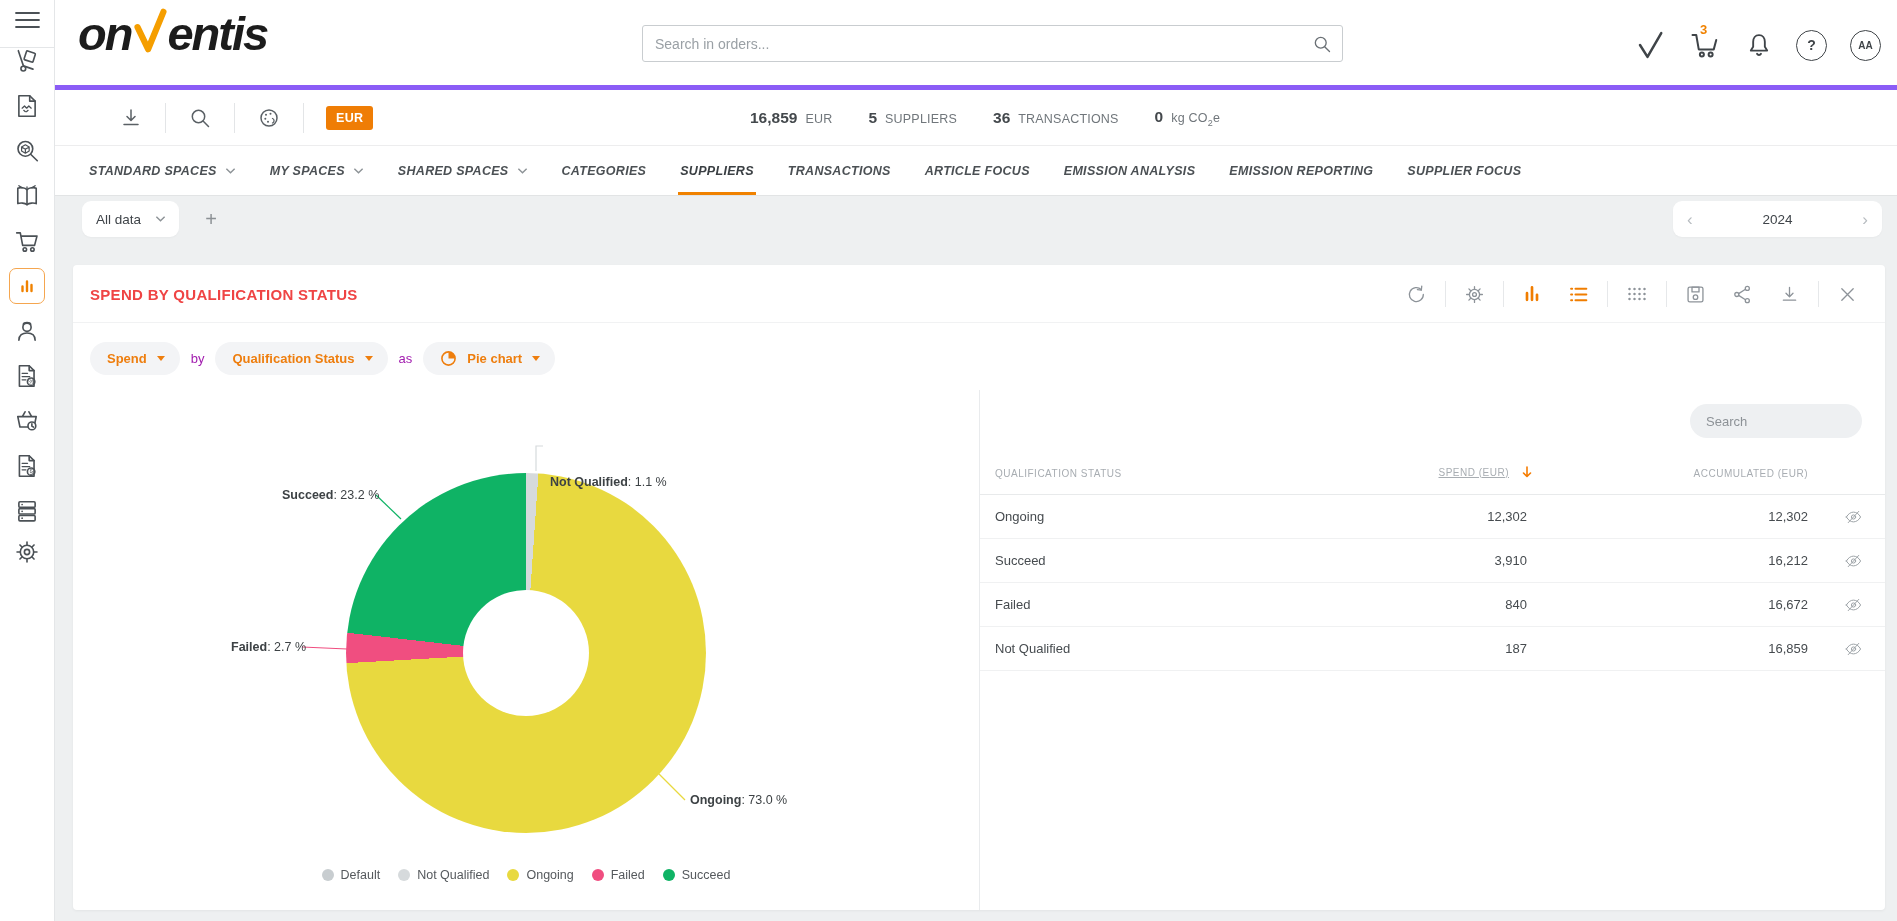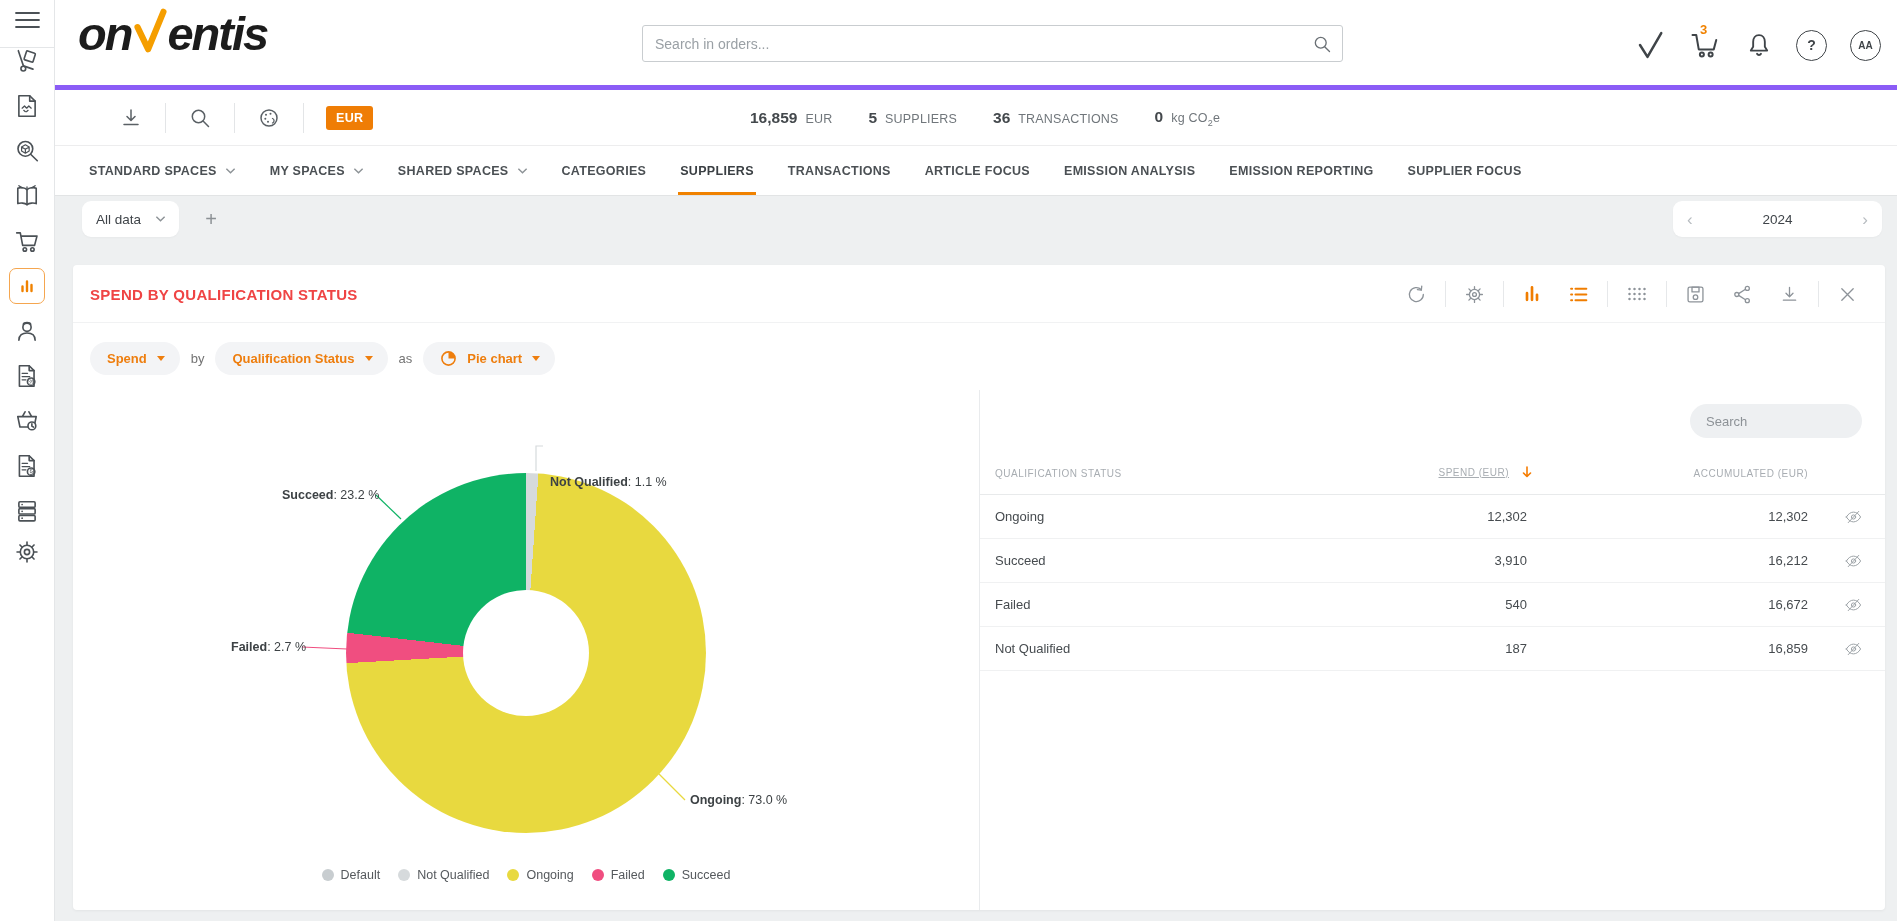--- a/index.html
+++ b/index.html
@@ -38,21 +38,21 @@
   .tool-sep { width:1px; height:30px; background:#e3e5e7; }
   .eur-badge { margin-left:22px; background:#ef7d05; color:#fff; font-weight:700; font-size:12.5px; padding:5px 10px; border-radius:3px; cursor:pointer; letter-spacing:.3px; }
   .stats { position:absolute; left:695px; top:0; height:56px; display:flex; align-items:center; gap:36px; }
   .stat { display:flex; align-items:baseline; gap:8px; }
   .stat .val { font-size:15.5px; font-weight:700; color:#43484c; }
   .stat .unit { font-size:12.5px; color:#70767b; letter-spacing:.2px; }
   .stat .unit sub { font-size:9px; }
 
   
   .tabbar { position:absolute; left:55px; top:146px; width:1842px; height:50px; background:#fff; border-bottom:1px solid #e2e4e5; display:flex; align-items:stretch; padding-left:17px; }
-  .tab { position:relative; display:flex; align-items:center; gap:8px; padding:0 17px; cursor:pointer; font-size:12.5px; font-weight:600; letter-spacing:.3px; color:#4b5054; text-transform:uppercase; white-space:nowrap; }
+  .tab { position:relative; display:flex; align-items:center; gap:8px; padding:0 17px; cursor:pointer; font-size:12.5px; font-weight:600; letter-spacing:.3px; color:#4b5054; text-transform:uppercase; white-space:nowrap;font-style:italic; }
   .tab .chev { stroke:#8c9296; }
   .tab.active { color:#3a3f43; }
   .tab.active .underline { position:absolute; left:15px; right:15px; bottom:0; height:3px; background:#f08200; }
 
   
   .content { position:absolute; left:55px; top:196px; width:1842px; height:725px; background:#eef0f1; }
   .scope-chip { position:absolute; left:27px; top:5px; height:36px; min-width:97px; background:#fff; border-radius:9px; display:flex; align-items:center; gap:14px; padding:0 12px 0 14px; font-size:13.5px; color:#3f4449; cursor:pointer; box-shadow:0 1px 2px rgba(0,0,0,.03); }
   .add-tab { position:absolute; left:140px; top:5px; height:36px; width:32px; display:flex; align-items:center; justify-content:center; color:#8b9094; font-size:20px; font-weight:300; cursor:pointer; }
   .year-box { position:absolute; right:15px; top:5px; width:209px; height:36px; background:#fff; border-radius:9px; display:flex; align-items:center; justify-content:space-between; padding:0 14px; box-shadow:0 1px 2px rgba(0,0,0,.03); }
   .year-box .arrow { color:#b7bcc0; font-size:17px; cursor:pointer; line-height:1; }
@@ -64,21 +64,21 @@
   .card-title { position:absolute; left:17px; top:21px; font-size:15px; font-weight:700; letter-spacing:.3px; color:#ef4444; }
   .ctools { position:absolute; right:14px; top:0; height:58px; display:flex; align-items:center; }
   .ctool { padding:0 13px; cursor:pointer; }
   .ctool svg { stroke:#8d9399; stroke-width:1.5; fill:none; stroke-linecap:round; stroke-linejoin:round; }
   .ctool.orange svg { stroke:#f07d00; }
   .ctool-sep { width:1px; height:26px; background:#e6e8ea; margin:0 5px; }
 
   .pills { position:absolute; top:76px; left:17px; height:34px; display:flex; align-items:center; gap:11px; }
   .pill { height:33px; background:#f3f4f6; border-radius:17px; display:flex; align-items:center; gap:10px; padding:0 15px 0 17px; font-size:13px; font-weight:700; color:#ee7e0e; cursor:pointer; }
   .pill .tri { width:0; height:0; border-left:4.5px solid transparent; border-right:4.5px solid transparent; border-top:5px solid #ee7e0e; margin-top:1px; }
-  .pill-join { font-size:13px; color:#737373; }
+  .pill-join { font-size:13px; color:#a21caf; }
 
   
   .chart-zone { position:absolute; left:0; top:125px; width:907px; bottom:0; border-right:1px solid #e9ebed; }
   .donut { position:absolute; left:273px; top:83px; width:360px; height:360px; border-radius:50%; cursor:pointer; }
   .hole { position:absolute; left:117px; top:117px; width:126px; height:126px; background:#fff; border-radius:50%; }
   .callout { position:absolute; font-size:12.5px; color:#3d4245; white-space:nowrap; }
   .callout b { font-weight:700; }
   .leader { position:absolute; left:0; top:0; width:907px; height:520px; pointer-events:none; }
   .legend { position:absolute; left:0; right:0; top:478px; display:flex; justify-content:center; align-items:center; gap:18px; }
   .leg-item { display:flex; align-items:center; gap:7px; cursor:pointer; }
@@ -551,21 +551,21 @@
         <span class="td-eye">
           <svg width="19" height="18" viewBox="0 0 24 24">
             <path d="M2.5 12 C5 7.5 8.8 5.5 12 5.5 C15.2 5.5 19 7.5 21.5 12 C19 16.5 15.2 18.5 12 18.5 C8.8 18.5 5 16.5 2.5 12 Z"></path>
             <circle cx="12" cy="12" r="2.8"></circle>
               <path d="M5 19.5 L19 4.5"></path>
           </svg>
         </span>
       </div>
       <div class="trow" style="top:193px">
         <span class="td-status">Failed</span>
-        <span class="td-spend">540</span>
+        <span class="td-spend">840</span>
         <span class="td-accum">16,672</span>
         <span class="td-eye">
           <svg width="19" height="18" viewBox="0 0 24 24">
             <path d="M2.5 12 C5 7.5 8.8 5.5 12 5.5 C15.2 5.5 19 7.5 21.5 12 C19 16.5 15.2 18.5 12 18.5 C8.8 18.5 5 16.5 2.5 12 Z"></path>
             <circle cx="12" cy="12" r="2.8"></circle>
               <path d="M5 19.5 L19 4.5"></path>
           </svg>
         </span>
       </div>
       <div class="trow" style="top:237px">

